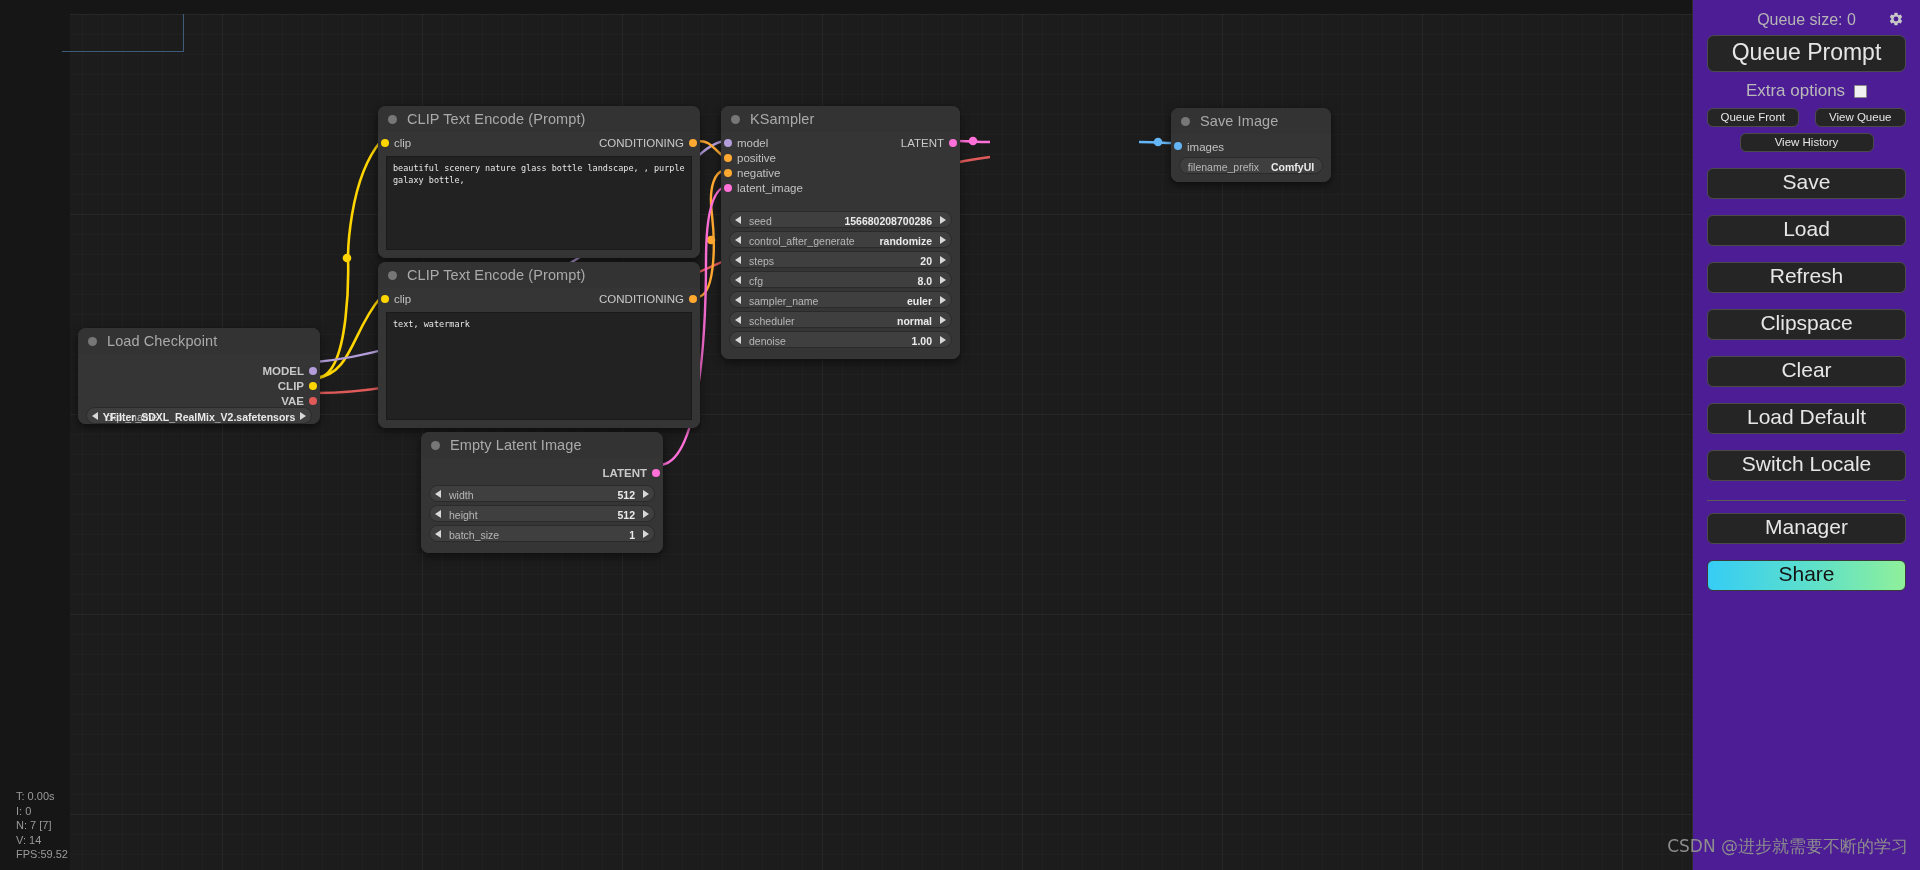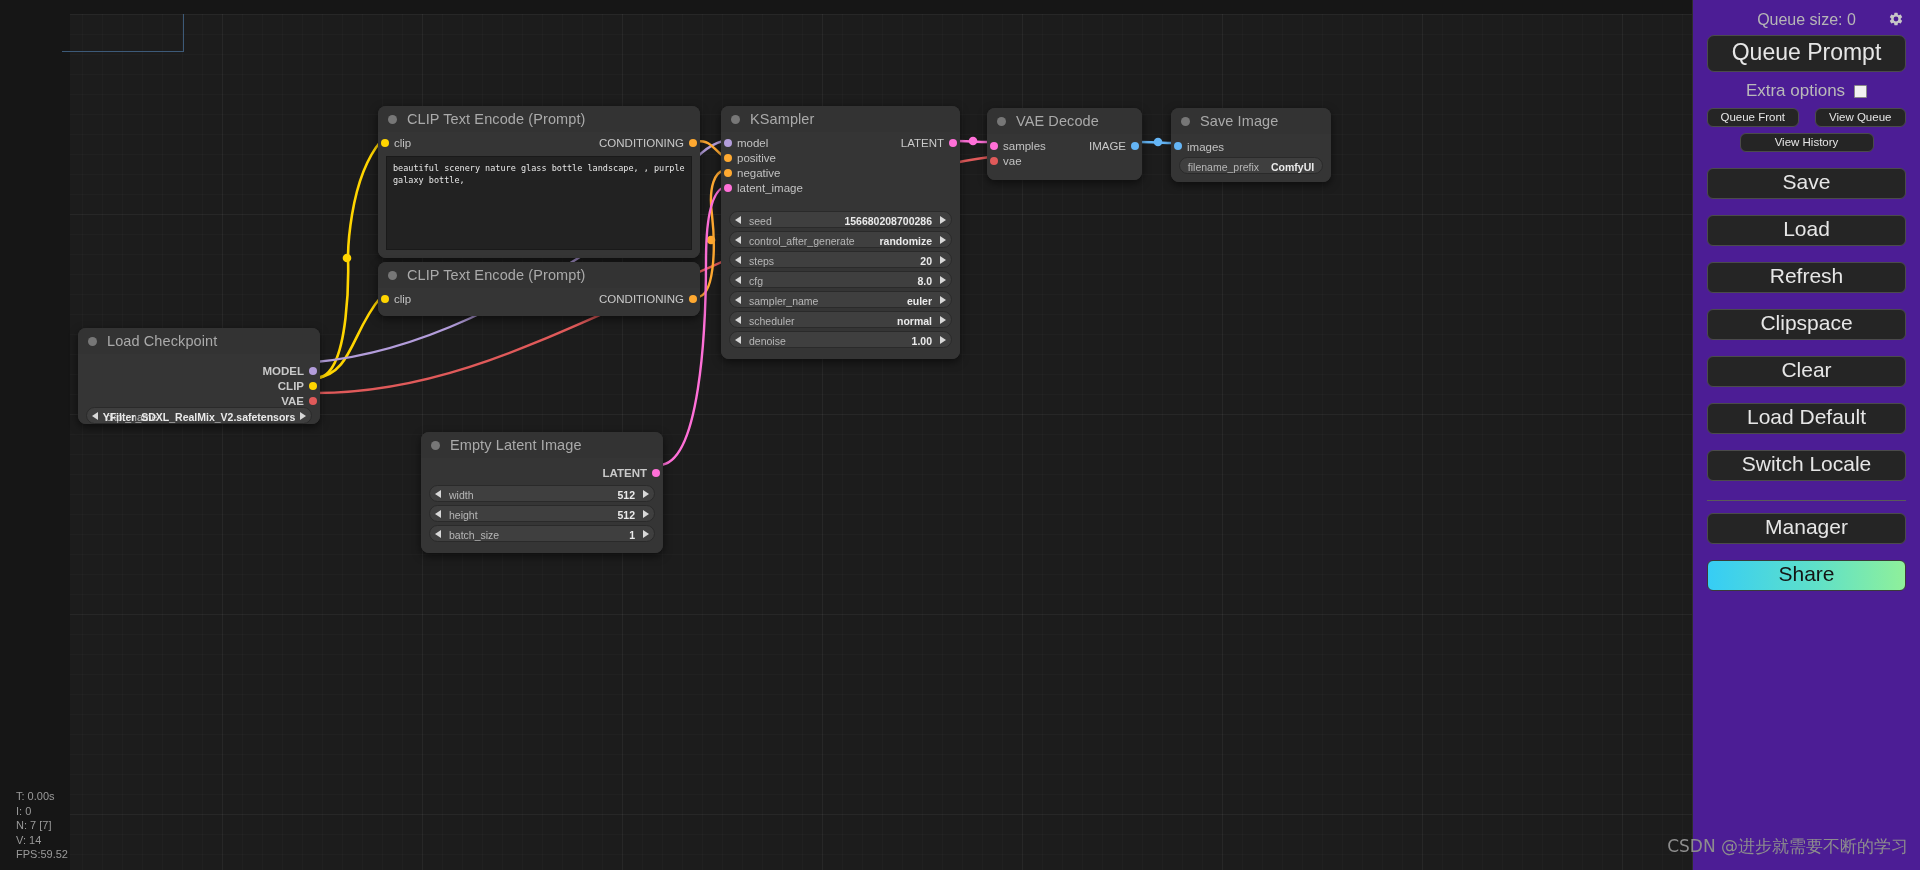--- a/index.html
+++ b/index.html
@@ -269,20 +269,21 @@
         <div style="position:relative;height:20px;">
           <div class="port-row in-row" style="position:absolute;left:0;top:3px;">
             <span class="dot in" style="background:#ffd500;"></span>
             <span>clip</span>
           </div>
           <div class="port-row out-row" style="position:absolute;right:0;top:3px;">
             <span class="port-label-out">CONDITIONING</span>
             <span class="dot out" style="background:#ffa931;"></span>
           </div>
         </div>
+        <div class="ta" style="height:108px;">text, watermark</div>
       </div>
     </div>
 
     <div class="node" id="node-ksampler">
       <div class="node-title">
         <span class="collapse-dot"></span>
         <span>KSampler</span>
       </div>
       <div class="node-body">
         <div style="position:relative;height:76px;">
@@ -346,42 +347,20 @@
         </div>
         <div class="widget">
           <span class="arrow-l"></span>
           <span class="wlabel">denoise</span>
           <span class="wvalue">1.00</span>
           <span class="arrow-r"></span>
         </div>
       </div>
     </div>
 
-    <div class="node" id="node-vae">
-      <div class="node-title">
-        <span class="collapse-dot"></span>
-        <span>VAE Decode</span>
-      </div>
-      <div class="node-body" style="height:46px;">
-        <div style="position:relative;height:40px;">
-          <div class="port-row in-row" style="position:absolute;left:0;top:4px;width:90px;">
-            <span class="dot in" style="background:#ff70d8;"></span>
-            <span>samples</span>
-          </div>
-          <div class="port-row in-row" style="position:absolute;left:0;top:19px;width:90px;">
-            <span class="dot in" style="background:#e05a5a;"></span>
-            <span>vae</span>
-          </div>
-          <div class="port-row out-row" style="position:absolute;right:0;top:4px;">
-            <span class="port-label-out">IMAGE</span>
-            <span class="dot out" style="background:#64b5f6;"></span>
-          </div>
-        </div>
-      </div>
-    </div>
 
     <div class="node" id="node-save">
       <div class="node-title">
         <span class="collapse-dot"></span>
         <span>Save Image</span>
       </div>
       <div class="node-body" style="height:48px;">
         <div style="position:relative;height:20px;">
           <div class="port-row in-row" style="position:absolute;left:0;top:4px;width:100px;align-items:flex-end;">
             <span class="dot in" style="background:#64b5f6;"></span>

